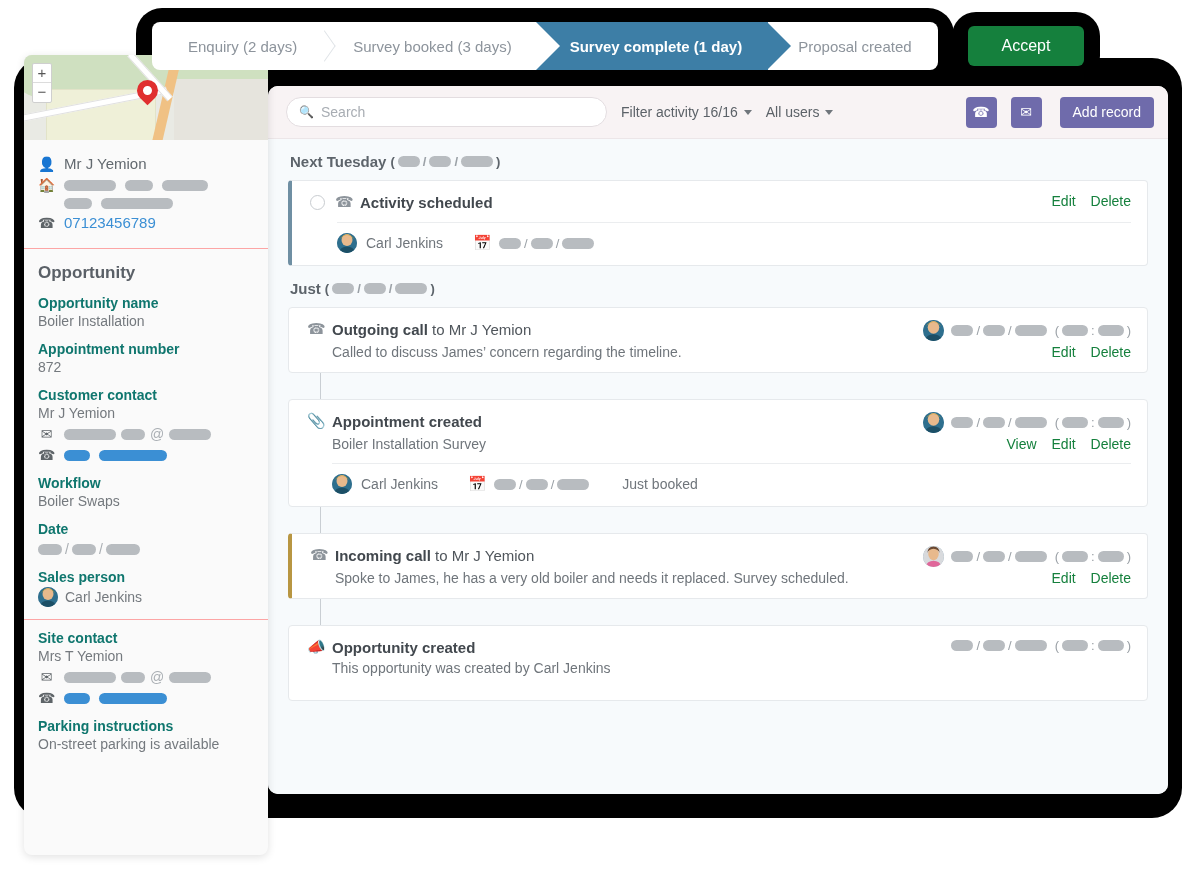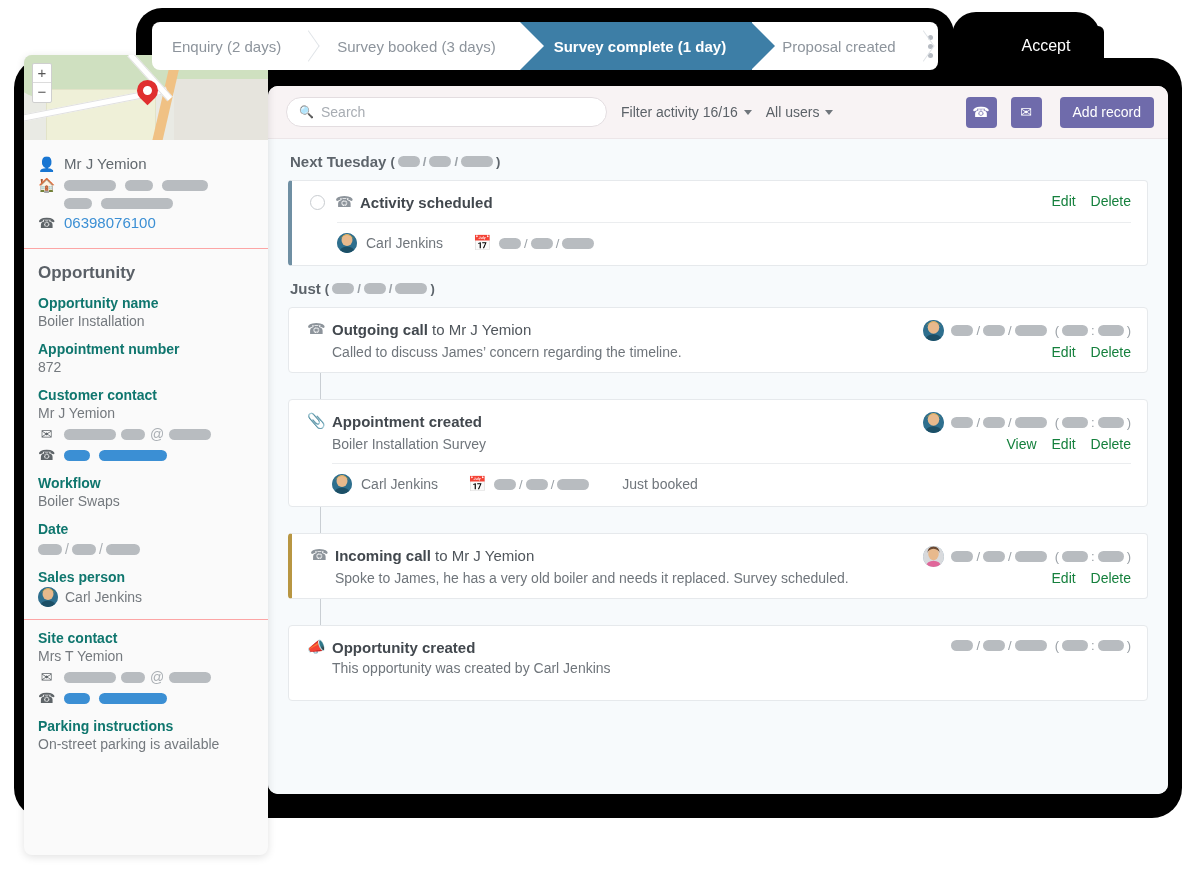--- a/index.html
+++ b/index.html
@@ -28,21 +28,21 @@
     background: #ffffff; border-radius: 8px;
     display: flex; align-items: stretch; overflow: hidden;
     z-index: 6;
   }
   .crumb {
     position: relative;
     display: flex; align-items: center;
     padding: 0 26px 0 30px;
     font-size: 15px; color: #8d949c; white-space: nowrap;
   }
-  .crumb:first-child { padding-left: 20px; }
+  .crumb:first-child { padding-left: 36px; }
   .crumb .chev-out, .crumb .chev-in {
     position: absolute; right: -1px; top: 50%;
     width: 19px; height: 19px;
     border-top: 1.6px solid #dfe3e7; border-right: 1.6px solid #dfe3e7;
     transform: translateY(-50%) translateX(10px) rotate(45deg) skew(10deg,10deg);
   }
   .crumb.active {
     background: #3d7ea6; color: #ffffff; font-weight: bold;
     margin-left: -2px; padding-left: 34px;
   }
@@ -60,23 +60,23 @@
   }
   .crumb-dots {
     margin-left: auto; display: flex; flex-direction: column;
     justify-content: center; align-items: center; gap: 4px;
     padding: 0 16px 0 6px;
   }
   .crumb-dots i { width: 5px; height: 5px; border-radius: 50%; background: #b6bbc2; display: block; }
 
   
   .accept-btn {
-    position: absolute; left: 988px; top: 26px;
+    position: absolute; left: 968px; top: 26px;
     width: 116px; height: 40px;
-    background: #000000; border-radius: 6px;
+    background: #15803d; border-radius: 6px;
     color: #ffffff; font-size: 16px;
     display: flex; align-items: center; justify-content: center;
     z-index: 7; cursor: pointer; border: none;
   }
 
   
   .sidebar {
     position: absolute; left: 24px; top: 55px;
     width: 244px; height: 800px;
     background: #fafafa; border-radius: 8px;
@@ -264,21 +264,21 @@
         <span class="bar" style="width:52px"></span>
         <span class="bar" style="width:28px"></span>
         <span class="bar" style="width:46px"></span>
       </div>
       <div class="sb-row" style="padding-left:26px">
         <span class="bar" style="width:28px"></span>
         <span class="bar" style="width:72px"></span>
       </div>
       <div class="sb-row">
         <span class="sb-ico">☎</span>
-        <span class="sb-phone">06398076100</span>
+        <span class="sb-phone">07123456789</span>
       </div>
     </div>
 
     <div class="sb-block sb-divider">
       <div class="sb-h1">Opportunity</div>
 
       <div class="sb-lbl">Opportunity name</div>
       <div class="sb-val">Boiler Installation</div>
 
       <div class="sb-lbl">Appointment number</div>

